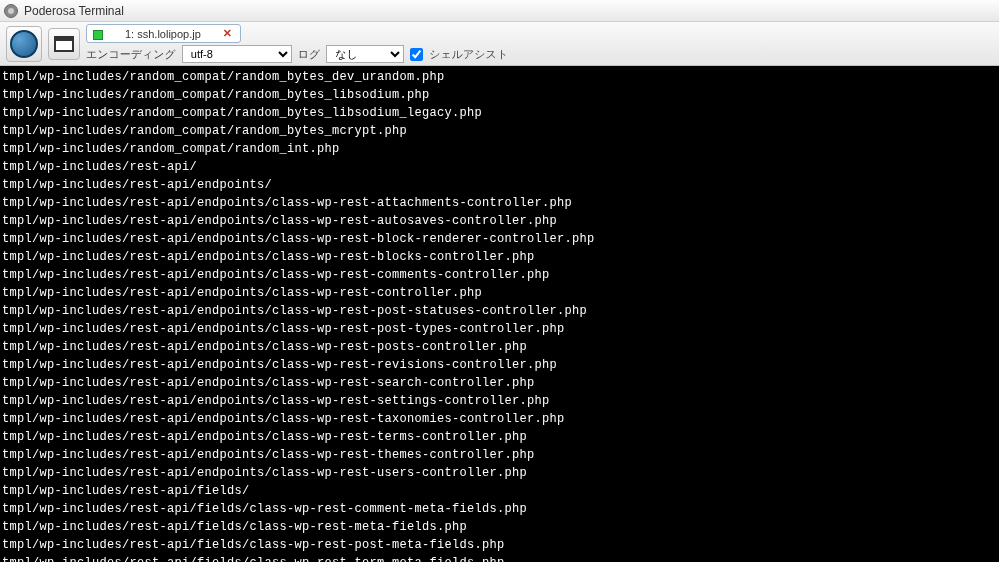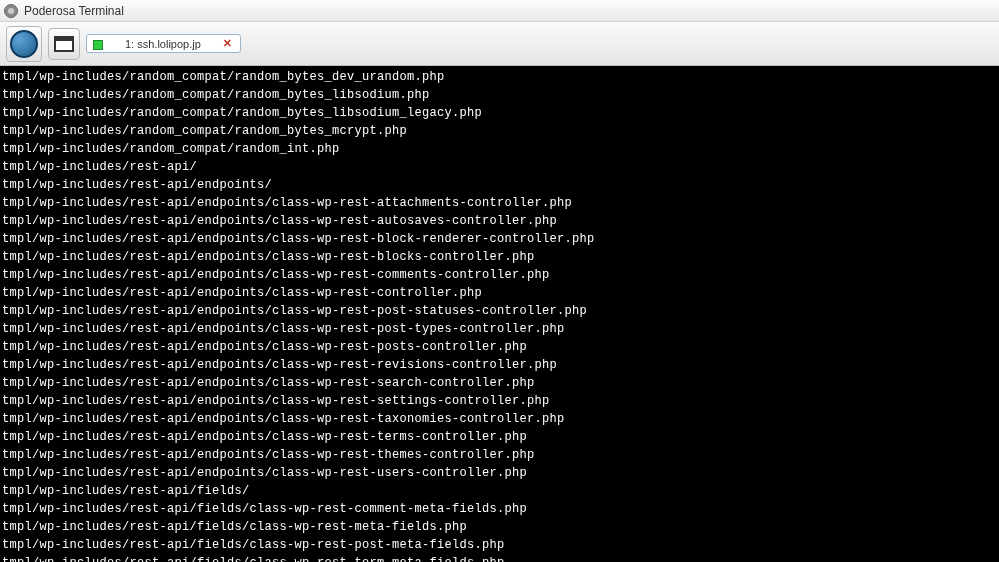--- a/index.html
+++ b/index.html
@@ -140,16 +140,28 @@
     <div class="window-icon"></div>
   </div>
   <div class="right-panel">
     <div class="tab-row">
       <div class="tab">
         <span class="led"></span>
         <span>1: ssh.lolipop.jp</span>
         <span class="close">✕</span>
       </div>
     </div>
+    <div class="opt-row">
+      <label>エンコーディング</label>
+      <select class="wide">
+        <option>utf-8</option>
+      </select>
+      <label>ログ</label>
+      <select class="med">
+        <option>なし</option>
+      </select>
+      <input type="checkbox" checked="" style="">
+      <label>シェルアシスト</label>
+    </div>
   </div>
 </div>
 
 <div class="terminal" id="terminal"><span class="line">tmpl/wp-includes/random_compat/random_bytes_dev_urandom.php</span><span class="line">tmpl/wp-includes/random_compat/random_bytes_libsodium.php</span><span class="line">tmpl/wp-includes/random_compat/random_bytes_libsodium_legacy.php</span><span class="line">tmpl/wp-includes/random_compat/random_bytes_mcrypt.php</span><span class="line">tmpl/wp-includes/random_compat/random_int.php</span><span class="line">tmpl/wp-includes/rest-api/</span><span class="line">tmpl/wp-includes/rest-api/endpoints/</span><span class="line">tmpl/wp-includes/rest-api/endpoints/class-wp-rest-attachments-controller.php</span><span class="line">tmpl/wp-includes/rest-api/endpoints/class-wp-rest-autosaves-controller.php</span><span class="line">tmpl/wp-includes/rest-api/endpoints/class-wp-rest-block-renderer-controller.php</span><span class="line">tmpl/wp-includes/rest-api/endpoints/class-wp-rest-blocks-controller.php</span><span class="line">tmpl/wp-includes/rest-api/endpoints/class-wp-rest-comments-controller.php</span><span class="line">tmpl/wp-includes/rest-api/endpoints/class-wp-rest-controller.php</span><span class="line">tmpl/wp-includes/rest-api/endpoints/class-wp-rest-post-statuses-controller.php</span><span class="line">tmpl/wp-includes/rest-api/endpoints/class-wp-rest-post-types-controller.php</span><span class="line">tmpl/wp-includes/rest-api/endpoints/class-wp-rest-posts-controller.php</span><span class="line">tmpl/wp-includes/rest-api/endpoints/class-wp-rest-revisions-controller.php</span><span class="line">tmpl/wp-includes/rest-api/endpoints/class-wp-rest-search-controller.php</span><span class="line">tmpl/wp-includes/rest-api/endpoints/class-wp-rest-settings-controller.php</span><span class="line">tmpl/wp-includes/rest-api/endpoints/class-wp-rest-taxonomies-controller.php</span><span class="line">tmpl/wp-includes/rest-api/endpoints/class-wp-rest-terms-controller.php</span><span class="line">tmpl/wp-includes/rest-api/endpoints/class-wp-rest-themes-controller.php</span><span class="line">tmpl/wp-includes/rest-api/endpoints/class-wp-rest-users-controller.php</span><span class="line">tmpl/wp-includes/rest-api/fields/</span><span class="line">tmpl/wp-includes/rest-api/fields/class-wp-rest-comment-meta-fields.php</span><span class="line">tmpl/wp-includes/rest-api/fields/class-wp-rest-meta-fields.php</span><span class="line">tmpl/wp-includes/rest-api/fields/class-wp-rest-post-meta-fields.php</span><span class="line">tmpl/wp-includes/rest-api/fields/class-wp-rest-term-meta-fields.php</span></div>
 
 </body></html>

